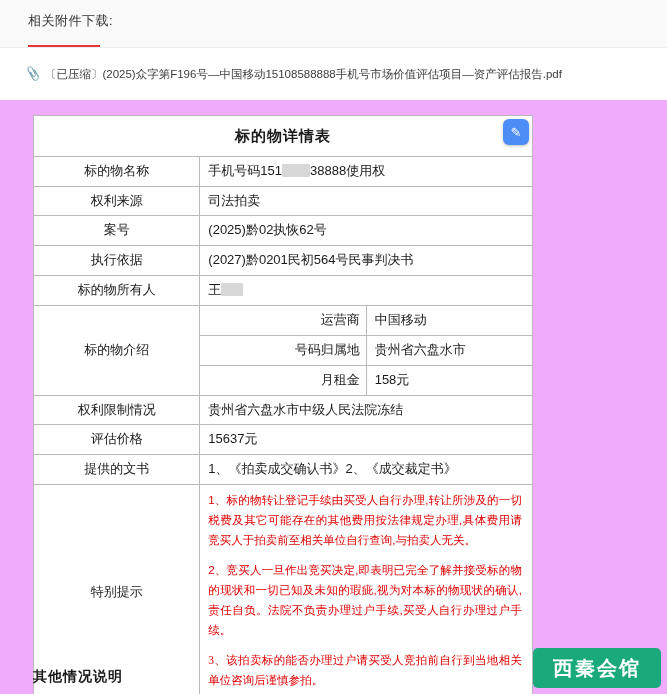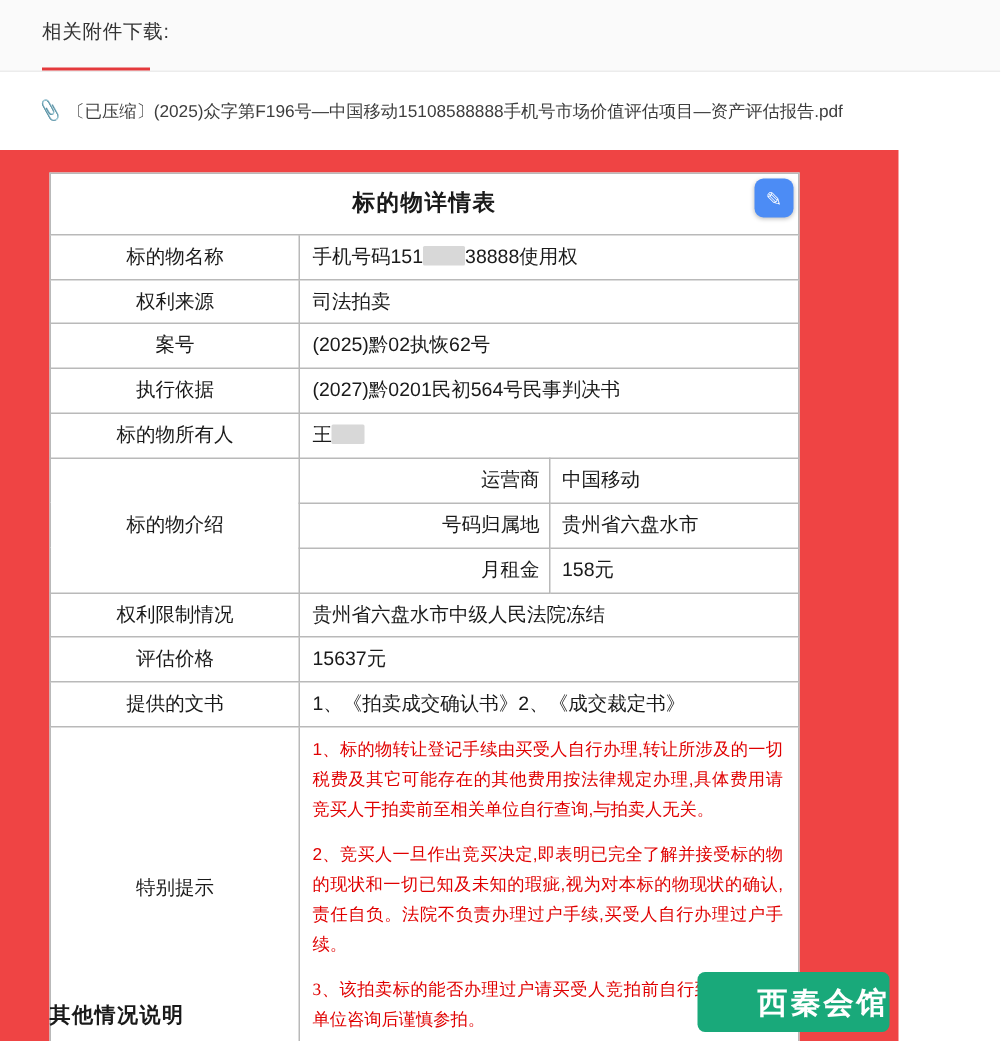--- a/index.html
+++ b/index.html
@@ -65,23 +65,23 @@
     color: #3d3d3d;
     white-space: nowrap;
     letter-spacing: 0;
   }
 
   
   .doc-wrap {
     position: absolute;
     left: 0;
     top: 100px;
-    width: 599px;
+    width: 667px;
     height: 594px;
-    background: #ef4444;
+    background: #f0abfc;
   }
 
   .doc-table {
     position: absolute;
     left: 33px;
     top: 15px;
     width: 500px;
     border-collapse: collapse;
     table-layout: fixed;
     background: #ffffff;
@@ -171,21 +171,21 @@
   .watermark {
     position: absolute;
     right: 6px;
     bottom: 6px;
     width: 128px;
     height: 40px;
     border-radius: 5px;
     background: #19a97a;
     display: flex;
     align-items: center;
-    justify-content: flex-end;
+    justify-content: center;
   }
   .watermark span {
     color: #ffffff;
     font-size: 20px;
     font-weight: bold;
     letter-spacing: 2px;
     font-family: "DejaVu Sans", sans-serif;
   }
 </style>
 </head>

